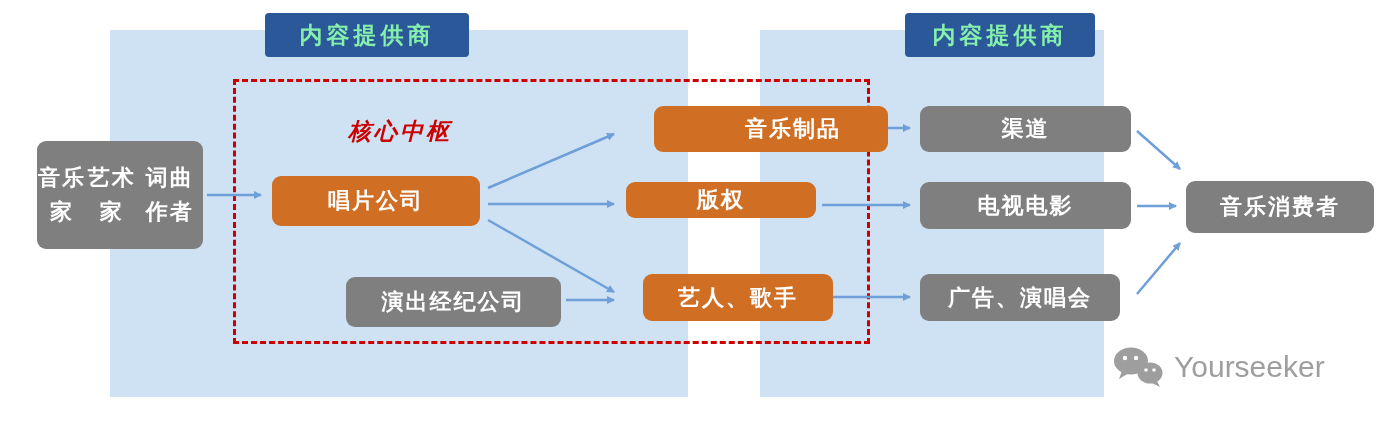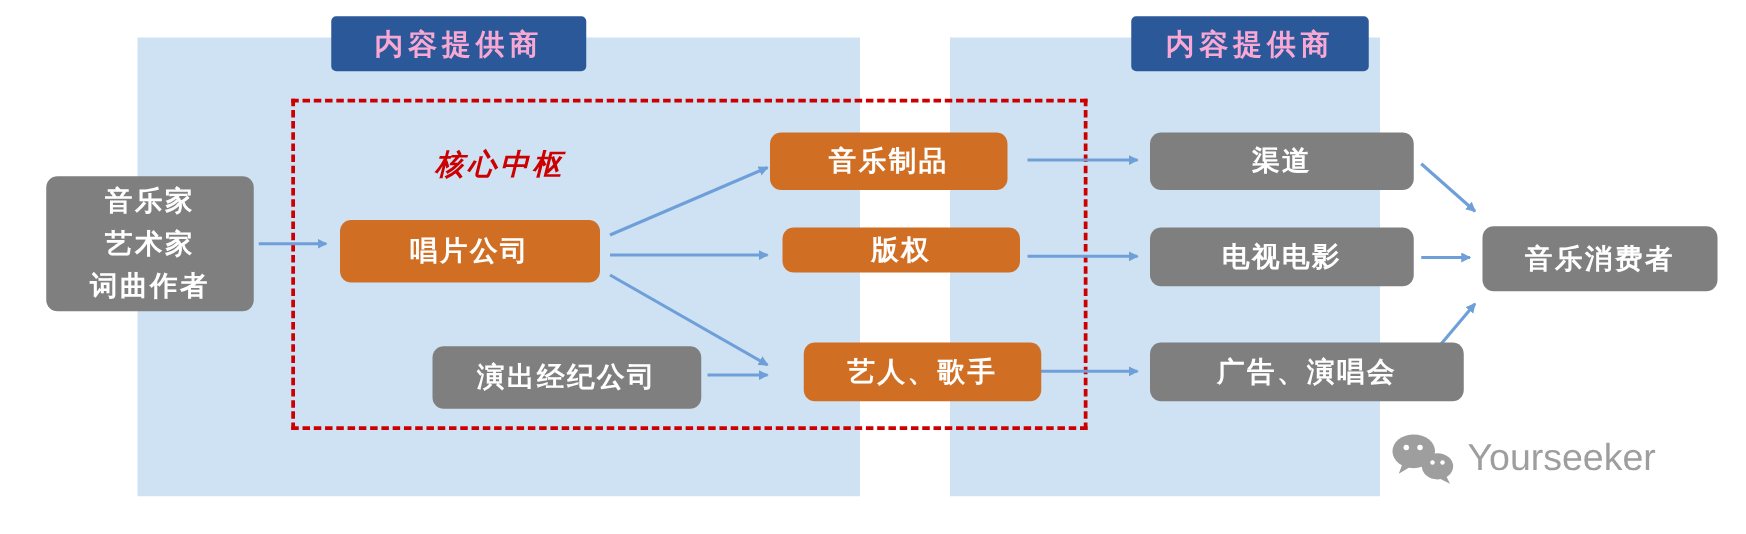--- a/index.html
+++ b/index.html
@@ -22,21 +22,21 @@
     background: var(--panel_bg);
   }
   #panel-left  { left: 110px; width: 578px; }
   #panel-right { left: 760px; width: 344px; }
 
   .header-box {
     position: absolute;
     top: 13px;
     height: 44px;
     background: var(--header_bg);
-    color: #f9a8d4;
+    color: #86efac;
     font-size: 23px;
     font-weight: bold;
     letter-spacing: 4px;
     display: flex;
     align-items: center;
     justify-content: center;
     border-radius: 4px;
   }
   #header-content { left: 265px; width: 204px; }
   #header-service { left: 905px; width: 190px; }
@@ -51,32 +51,32 @@
     align-items: center;
     justify-content: center;
     border-radius: 9px;
     text-align: center;
   }
   .node.orange { background: var(--orange); }
   .node.gray   { background: var(--gray); }
 
   #node-creators {
     left: 37px; top: 141px; width: 166px; height: 108px;
-    flex-direction: column;
+    flex-direction: row;
     line-height: 34px;
     font-size: 22px;
   }
   #node-record-company { left: 272px; top: 176px; width: 208px; height: 50px; }
   #node-agency         { left: 346px; top: 277px; width: 215px; height: 50px; }
-  #node-music-products { left: 616px; top: 106px; width: 190px; height: 46px; }
+  #node-music-products { left: 654px; top: 106px; width: 190px; height: 46px; padding-left: 44px; }
   #node-copyright      { left: 626px; top: 182px; width: 190px; height: 36px; }
   #node-artists        { left: 626px; top: 274px; width: 190px; height: 47px; margin-left: 17px; }
   #node-channels       { left: 920px; top: 106px; width: 211px; height: 46px; }
   #node-tv-film        { left: 920px; top: 182px; width: 211px; height: 47px; }
-  #node-ads-concerts   { left: 920px; top: 274px; width: 251px; height: 47px; text-align: center; }
+  #node-ads-concerts   { left: 920px; top: 274px; width: 200px; height: 47px; text-align: center; }
   #node-consumers      { left: 1186px; top: 181px; width: 188px; height: 52px; font-family: Liberation Serif, serif; }
 
   #core-frame {
     position: absolute;
     left: 233px; top: 79px;
     width: 637px; height: 265px;
     border: 3px dashed var(--red);
     box-sizing: border-box;
   }
   #core-label {

